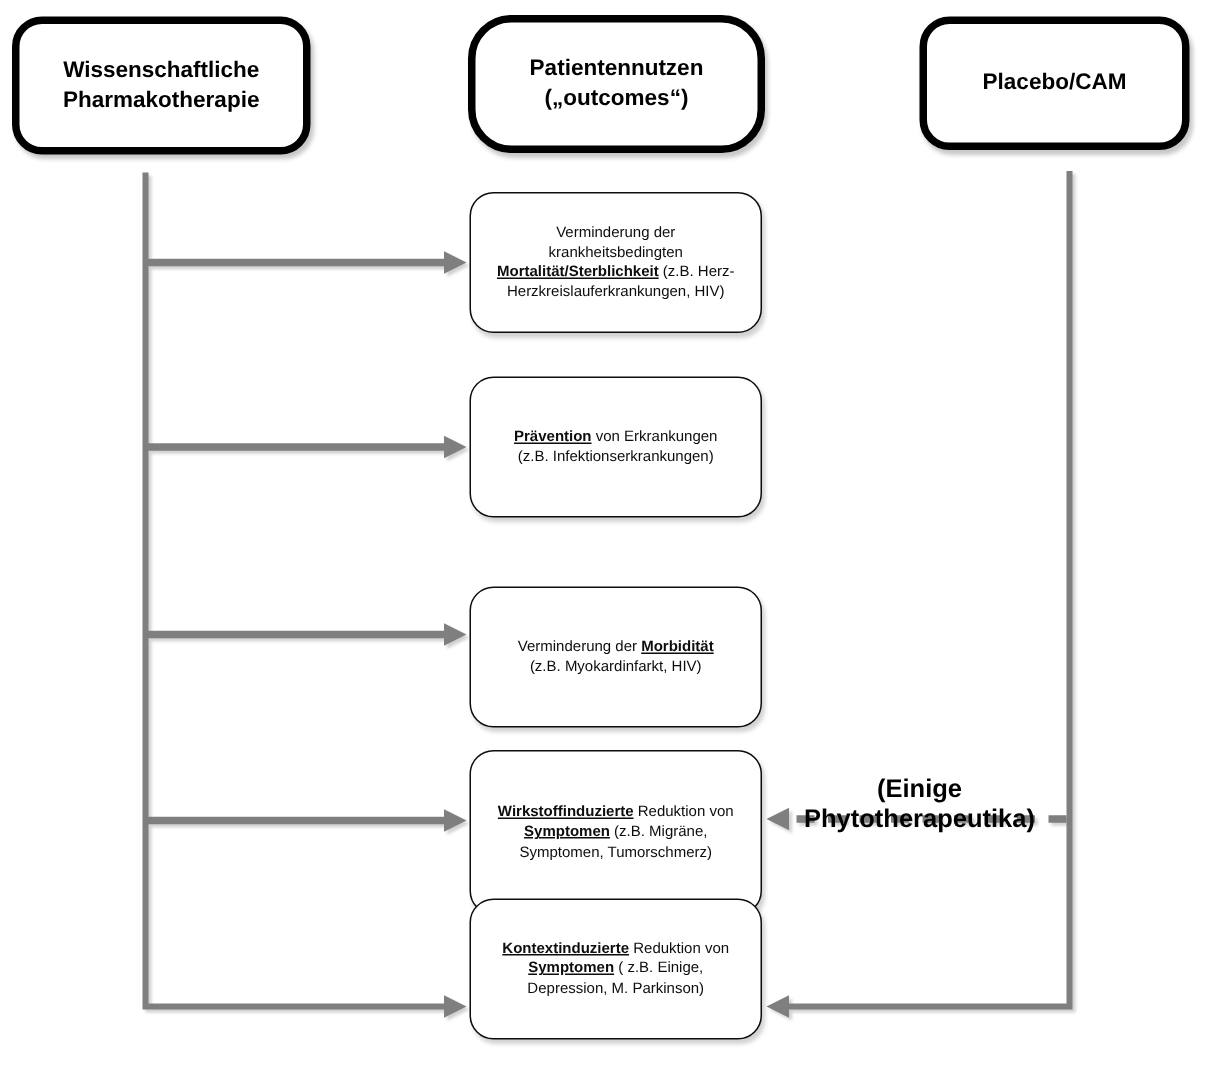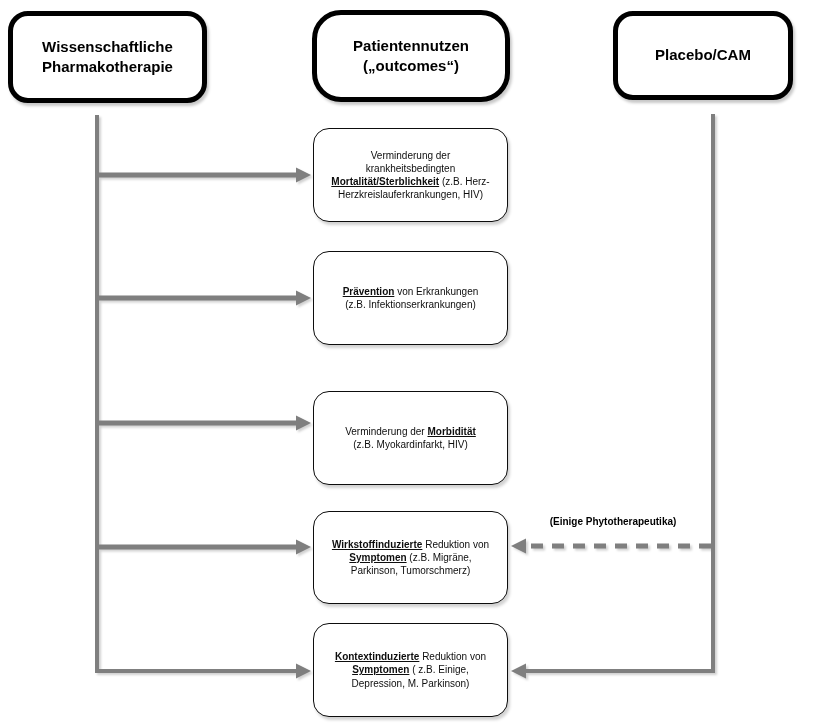--- a/index.html
+++ b/index.html
@@ -66,32 +66,32 @@
     font-size: 10px;
     line-height: 1.32;
     color: #0d0d0d;
     padding: 4px 10px;
     z-index: 2;
   }
   .obox .b, .b { font-weight: bold; text-decoration: underline; }
   #obox-0 { top: 128px; }
   #obox-1 { top: 251px; }
   #obox-2 { top: 377px; margin-top: 14px; }
-  #obox-3 { top: 511px; height: 93px; }
-  #obox-4 { top: 623px; }
+  #obox-3 { top: 500px; height: 110px; }
+  #obox-4 { top: 599px; }
 
   
   #dashed-label {
     position: absolute;
     left: 513px;
     top: 516px;
     width: 200px;
     text-align: center;
     font-weight: bold;
-    font-size: 10px;
+    font-size: 17px;
     color: #000000;
     z-index: 2;
   }
 </style>
 </head>
 <body>
 
 <div id="canvas">
 
   <svg id="connectors" viewBox="0 0 816 726" xmlns="http://www.w3.org/2000/svg">
@@ -126,21 +126,21 @@
   <div class="obox" id="obox-0">
     <div><span>Verminderung der</span><br><span>krankheitsbedingten</span><br><span class="b">Mortalität/Sterblichkeit</span><span> (z.B. Herz-</span><br><span>Herzkreislauferkrankungen, HIV)</span></div>
   </div>
   <div class="obox" id="obox-1">
     <div><span class="b">Prävention</span><span> von Erkrankungen</span><br><span>(z.B. Infektionserkrankungen)</span></div>
   </div>
   <div class="obox" id="obox-2">
     <div><span>Verminderung der </span><span class="b">Morbidität</span><br><span>(z.B. Myokardinfarkt, HIV)</span></div>
   </div>
   <div class="obox" id="obox-3">
-    <div><span class="b">Wirkstoffinduzierte</span><span> Reduktion von</span><br><span class="b">Symptomen</span><span> (z.B. Migräne,</span><br><span>Parkinson, Tumorschmerz)</span></div>
+    <div><span class="b">Wirkstoffinduzierte</span><span> Reduktion von</span><br><span class="b">Symptomen</span><span> (z.B. Migräne,</span><br><span>Symptomen, Tumorschmerz)</span></div>
   </div>
   <div class="obox" id="obox-4">
     <div><span class="b">Kontextinduzierte</span><span> Reduktion von</span><br><span class="b">Symptomen</span><span> ( z.B. Einige,</span><br><span>Depression, M. Parkinson)</span></div>
   </div>
 
   <div id="dashed-label">(Einige Phytotherapeutika)</div>
 
 </div>
 
 </body></html>

